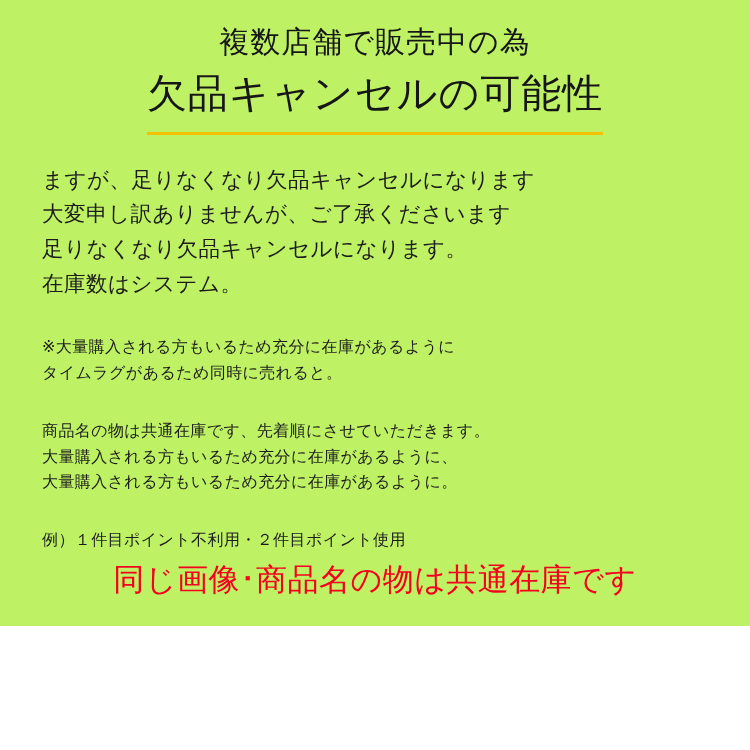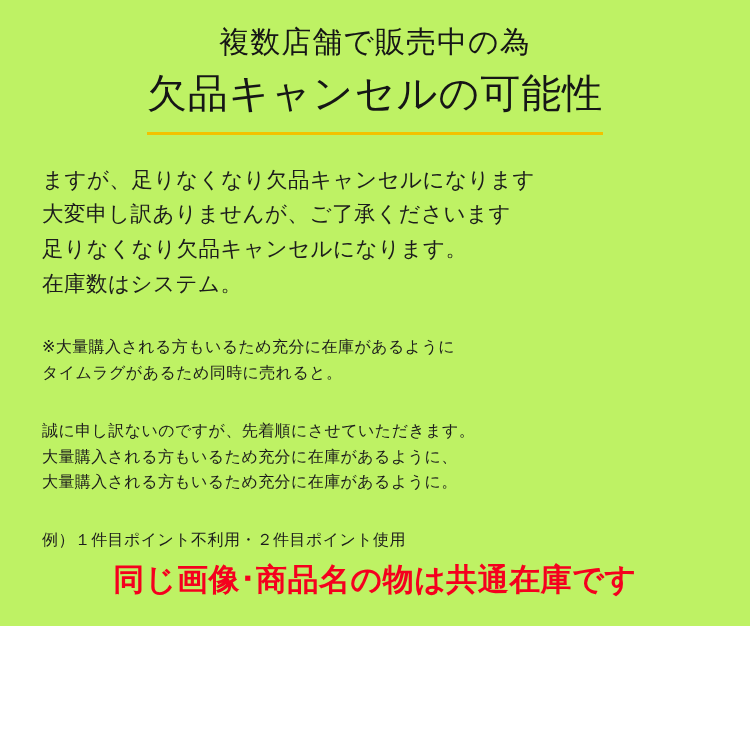--- a/index.html
+++ b/index.html
@@ -83,21 +83,21 @@
     display: flex;
     align-items: center;
     justify-content: center;
   }
   .footer-text {
     color: #f5001e;
     font-size: 31px;
     letter-spacing: 0.5px;
     line-height: 1.2;
     white-space: nowrap;
-    font-weight: 700;
+    font-weight: 400;
   }
 </style>
 </head>
 <body>
 
 <div class="page">
 
   <div class="heading">
     <div class="heading-line1">複数店舗で販売中の為</div>
     <div><span class="heading-line2">欠品キャンセルの可能性</span></div>
@@ -115,21 +115,21 @@
     <div class="gap-sm"></div>
 
     <div class="para-group">
       <p class="para-small">※大量購入される方もいるため充分に在庫があるように</p>
       <p class="para-small">タイムラグがあるため同時に売れると。</p>
     </div>
 
     <div class="gap-sm"></div>
 
     <div class="para-group">
-      <p class="para-small">誠に申し訳ないのですが、先着順にさせていただきます。</p>
+      <p class="para-small">商品名の物は共通在庫です、先着順にさせていただきます。</p>
       <p class="para-small">大量購入される方もいるため充分に在庫があるように、</p>
       <p class="para-small">大量購入される方もいるため充分に在庫があるように。</p>
     </div>
 
     <div class="gap-sm"></div>
 
     <div class="para-group">
       <p class="para-small">例）１件目ポイント不利用・２件目ポイント使用</p>
     </div>
 

